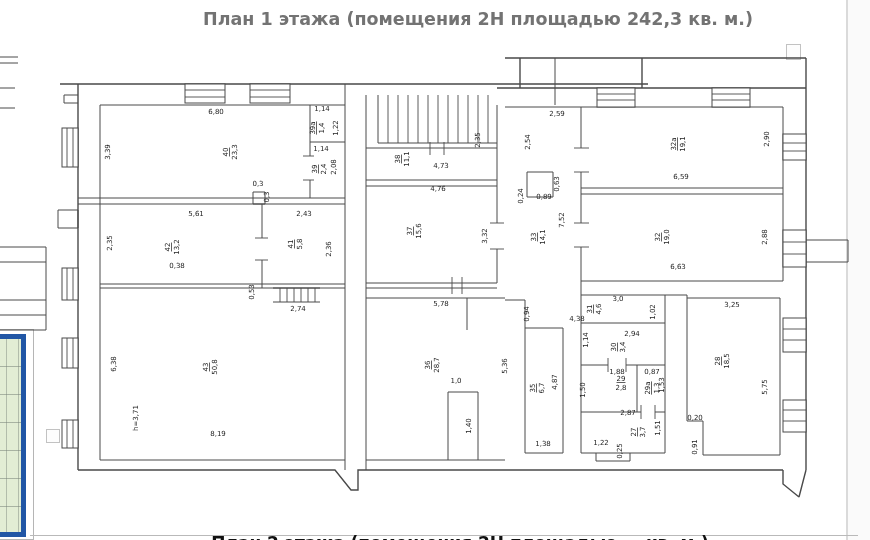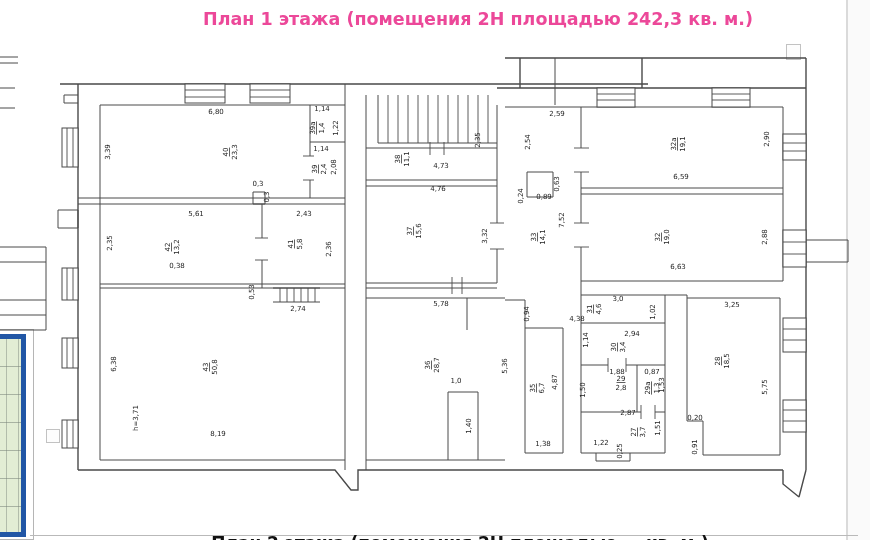--- a/index.html
+++ b/index.html
@@ -1,19 +1,19 @@
 <!DOCTYPE html>
 <html><head>
 <meta charset="utf-8">
 <style>
   html,body{margin:0;padding:0;}
   body{font-family:"DejaVu Sans","Liberation Sans",sans-serif;background:#ffffff;}
   #stage{position:relative;width:870px;height:540px;background:#ffffff;overflow:hidden;}
   #plan-title{position:absolute;top:9px;left:calc(50% + 43px);transform:translateX(-50%);
-    font-size:17.5px;font-weight:bold;color:#ec4899;white-space:nowrap;}
+    font-size:17.5px;font-weight:bold;color:#737373;white-space:nowrap;}
   #bottom-strip{position:absolute;left:0;top:529px;width:870px;height:11px;overflow:hidden;}
   #bottom-line{position:absolute;left:30px;top:6px;width:828px;height:1px;background:#b9b9b9;}
   #bottom-title{position:absolute;left:calc(50% + 25px);transform:translateX(-50%);top:4px;
     font-size:17px;font-weight:bold;color:#111;white-space:nowrap;}
   .ghost-square{position:absolute;border:1px solid #c2c2c2;background:#fdfdfd;}
   #sq-top-right{left:786px;top:44px;width:13px;height:14px;}
   #sq-left{left:46px;top:429px;width:12px;height:12px;}
   #page-edge{position:absolute;left:846px;top:0;width:2px;height:540px;background:#dadada;}
   #page-margin{position:absolute;left:848px;top:0;width:22px;height:540px;background:#fafafa;}
   #preview-outline{position:absolute;left:-12px;top:329px;width:44px;height:209px;border:1px solid #b5b5b5;background:#fff;}

